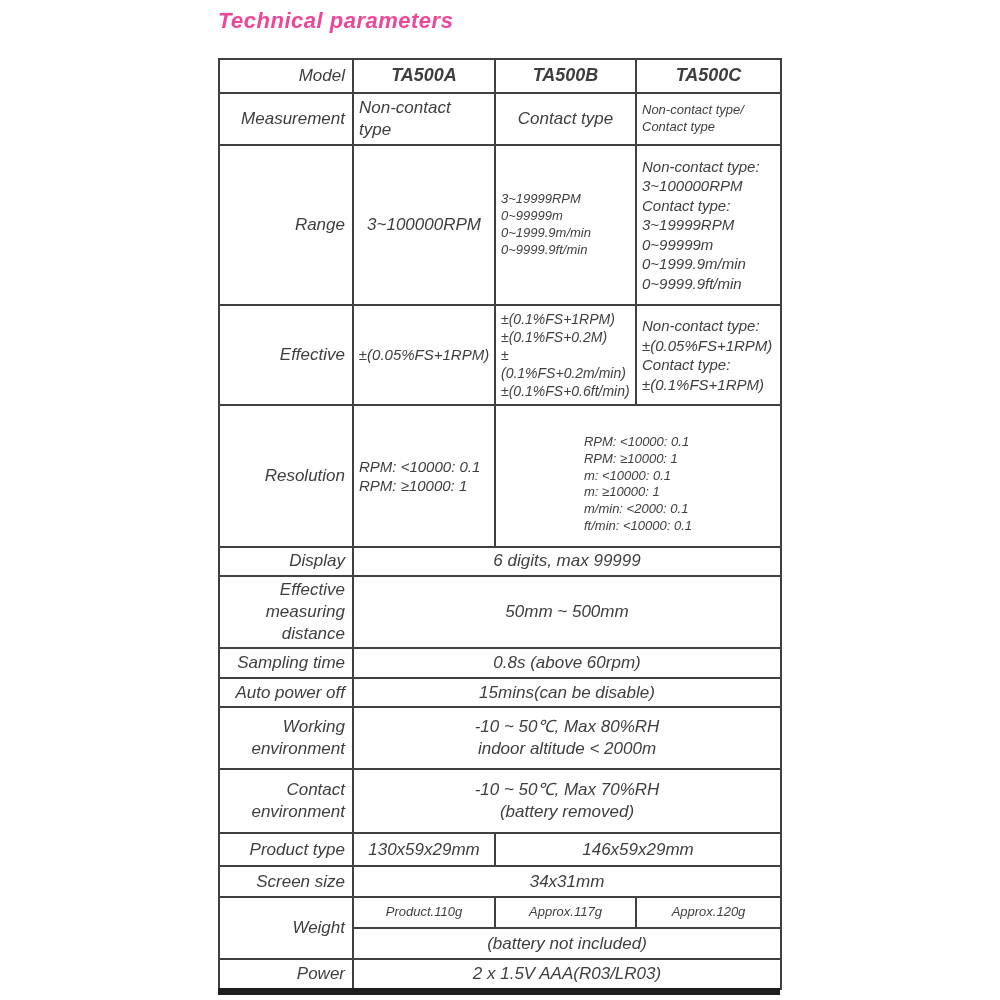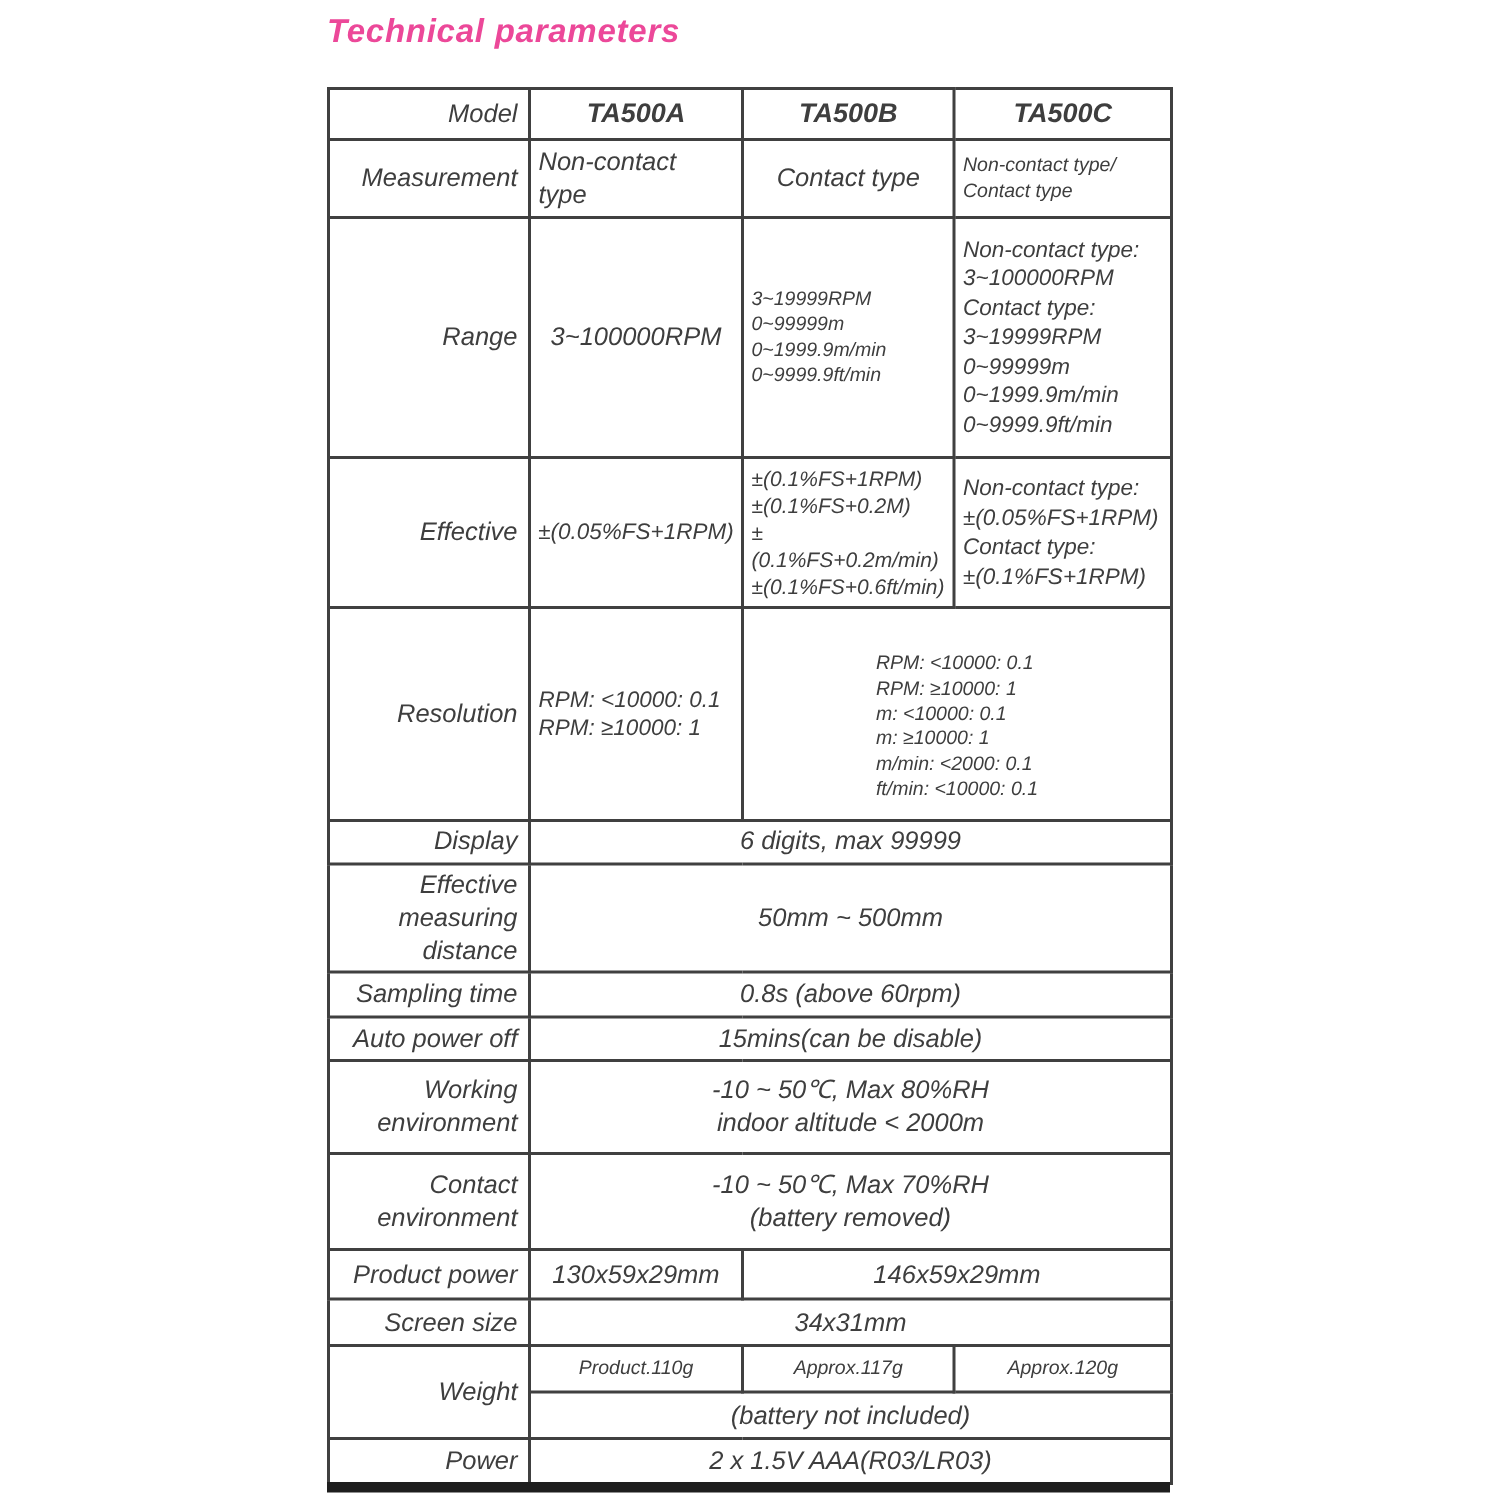--- a/index.html
+++ b/index.html
@@ -141,21 +141,21 @@
   </tr>
 
   <tr style="height:64px">
     <td class="label">Contact
 environment</td>
     <td colspan="3">-10 ~ 50℃, Max 70%RH
 (battery removed)</td>
   </tr>
 
   <tr style="height:33px">
-    <td class="label">Product power</td>
+    <td class="label">Product type</td>
     <td>130x59x29mm</td>
     <td colspan="2">146x59x29mm</td>
   </tr>
 
   <tr style="height:31px">
     <td class="label">Screen size</td>
     <td colspan="3">34x31mm</td>
   </tr>
 
   <tr style="height:31px">

